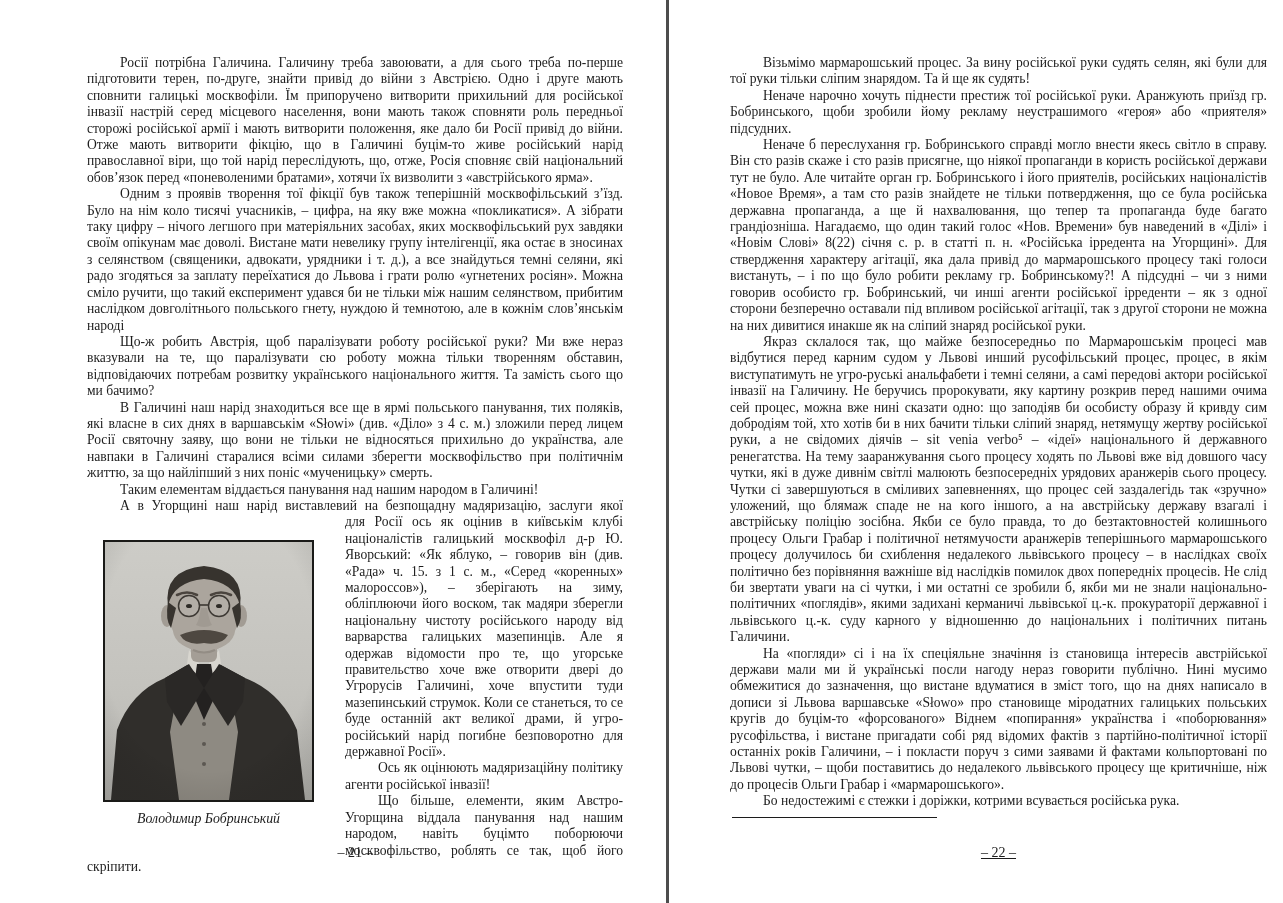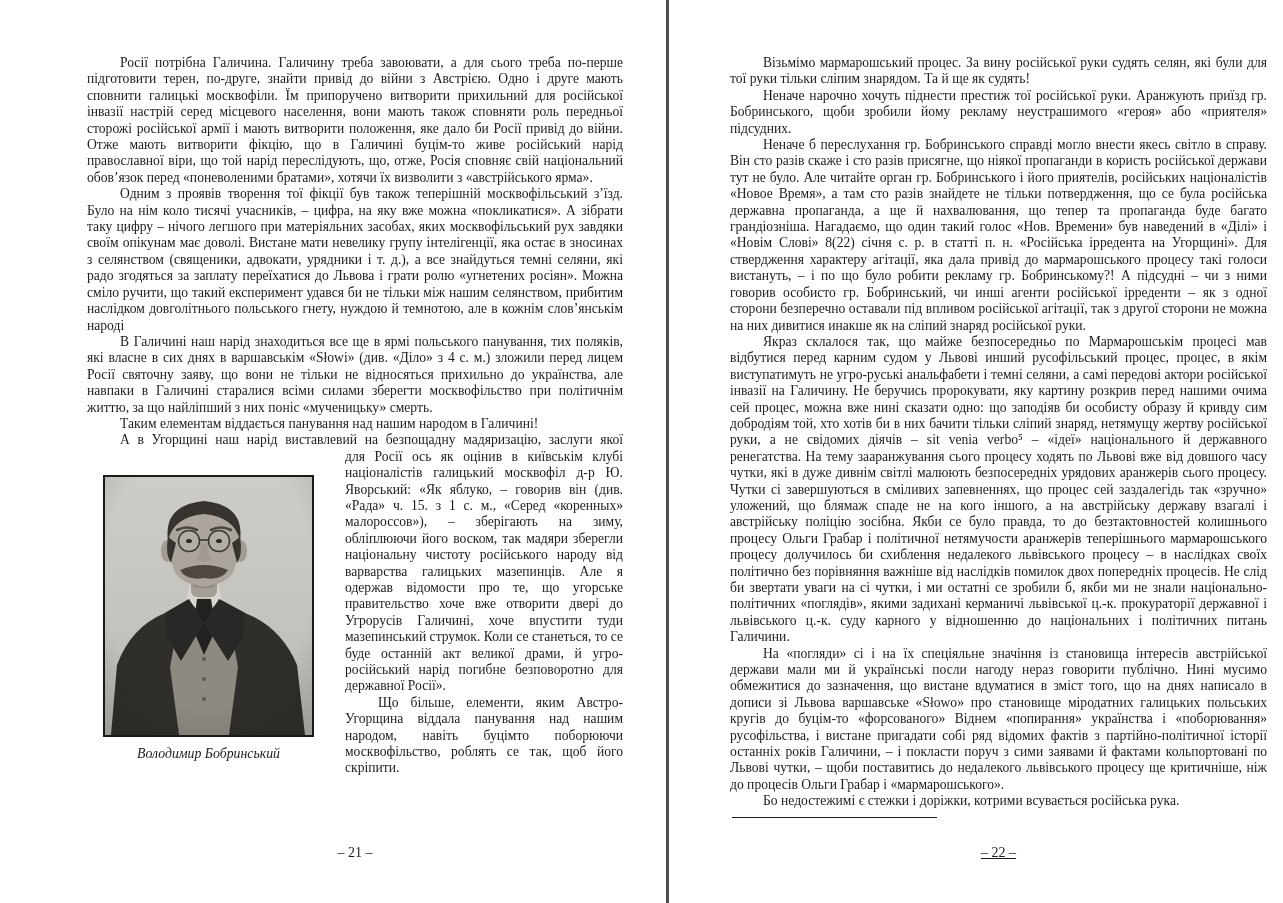--- a/index.html
+++ b/index.html
@@ -89,20 +89,21 @@
   .pn-right { left: 705px; width: 537px; text-decoration: underline; }
 </style>
 </head>
 <body>
 
 <div class="spread">
 
   <div class="page-content content-left">
     <p>Росії потрібна Галичина. Галичину треба завоювати, а для сього треба по-перше підготовити терен, по-друге, знайти привід до війни з Австрією. Одно і друге мають сповнити галицькі москвофіли. Їм припоручено витворити прихильний для російської інвазії настрій серед місцевого населення, вони мають також сповняти роль передньої сторожі російської армії і мають витворити положення, яке дало би Росії привід до війни. Отже мають витворити фікцію, що в Галичині буцім-то живе російський нарід православної віри, що той нарід переслідують, що, отже, Росія сповняє свій національний обов’язок перед «поневоленими братами», хотячи їх визволити з «австрійського ярма».</p>
     <p>Одним з проявів творення тої фікції був також теперішній москвофільський з’їзд. Було на нім коло тисячі учасників, – цифра, на яку вже можна «покликатися». А зібрати таку цифру – нічого легшого при матеріяльних засобах, яких москвофільський рух завдяки своїм опікунам має доволі. Вистане мати невелику групу інтелігенції, яка остає в зносинах з селянством (священики, адвокати, урядники і т. д.), а все знайдуться темні селяни, які радо згодяться за заплату переїхатися до Львова і грати ролю «угнетених росіян». Можна сміло ручити, що такий експеримент удався би не тільки між нашим селянством, прибитим наслідком довголітнього польського гнету, нуждою й темнотою, але в кожнім слов’янськім народі</p>
+    <p>Що-ж робить Австрія, щоб паралізувати роботу російської руки? Ми вже нераз вказували на те, що паралізувати сю роботу можна тільки творенням обставин, відповідаючих потребам розвитку українського національного життя. Та замість сього що ми бачимо?</p>
     <p>В Галичині наш нарід знаходиться все ще в ярмі польського панування, тих поляків, які власне в сих днях в варшавськім «Słowi» (див. «Діло» з 4 с. м.) зложили перед лицем Росії святочну заяву, що вони не тільки не відносяться прихильно до українства, але навпаки в Галичині старалися всіми силами зберегти москвофільство при політичнім життю, за що найліпший з них поніс «мученицьку» смерть.</p>
     <p>Таким елементам віддається панування над нашим народом в Галичині!</p>
     <p class="force-justify">А в Угорщині наш нарід виставлевий на безпощадну мадяризацію, заслуги якої</p>
 
     <div class="photo-section">
       <figure class="photo-figure">
         <div class="photo-frame">
           <svg width="207" height="258" viewBox="0 0 207 258" xmlns="http://www.w3.org/2000/svg">
             <defs>
               <linearGradient id="pbg" x1="0" y1="0" x2="0" y2="1">
@@ -158,20 +159,21 @@
 
             <path d="M75,93 Q99,83 123,93 Q117,104 99,101 Q81,104 75,93 Z" fill="#4e4841"></path>
 
             <path d="M88,108 Q99,113 110,108" stroke="#938d85" stroke-width="2" fill="none"></path>
             <rect width="207" height="258" fill="url(#vign)"></rect>
           </svg>
         </div>
         <figcaption>Володимир Бобринський</figcaption>
       </figure>
       <p class="no-indent">для Росії ось як оцінив в київськім клубі націоналістів галицький москвофіл д-р Ю. Яворський: «Як яблуко, – говорив він (див. «Рада» ч. 15. з 1 с. м., «Серед «коренных» малороссов»), – зберігають на зиму, обліплюючи його воском, так мадяри зберегли національну чистоту російського народу від варварства галицьких мазепинців. Але я одержав відомости про те, що угорське правительство хоче вже отворити двері до Угрорусів Галичині, хоче впустити туди мазепинський струмок. Коли се станеться, то се буде останній акт великої драми, й угро-російський нарід погибне безповоротно для державної Росії».</p>
+      <p>Ось як оцінюють мадяризаційну політику агенти російської інвазії!</p>
       <p>Що більше, елементи, яким Австро-Угорщина віддала панування над нашим народом, навіть буцімто поборюючи москвофільство, роблять се так, щоб його скріпити.</p>
     </div>
   </div>
   <div class="page-number pn-left">– 21 –</div>
 
   <div class="divider"></div>
 
   <div class="page-content content-right">
     <p>Візьмімо мармарошський процес. За вину російської руки судять селян, які були для тої руки тільки сліпим знарядом. Та й ще як судять!</p>
     <p>Неначе нарочно хочуть піднести престиж тої російської руки. Аранжують приїзд гр. Бобринського, щоби зробили йому рекламу неустрашимого «героя» або «приятеля» підсудних.</p>

